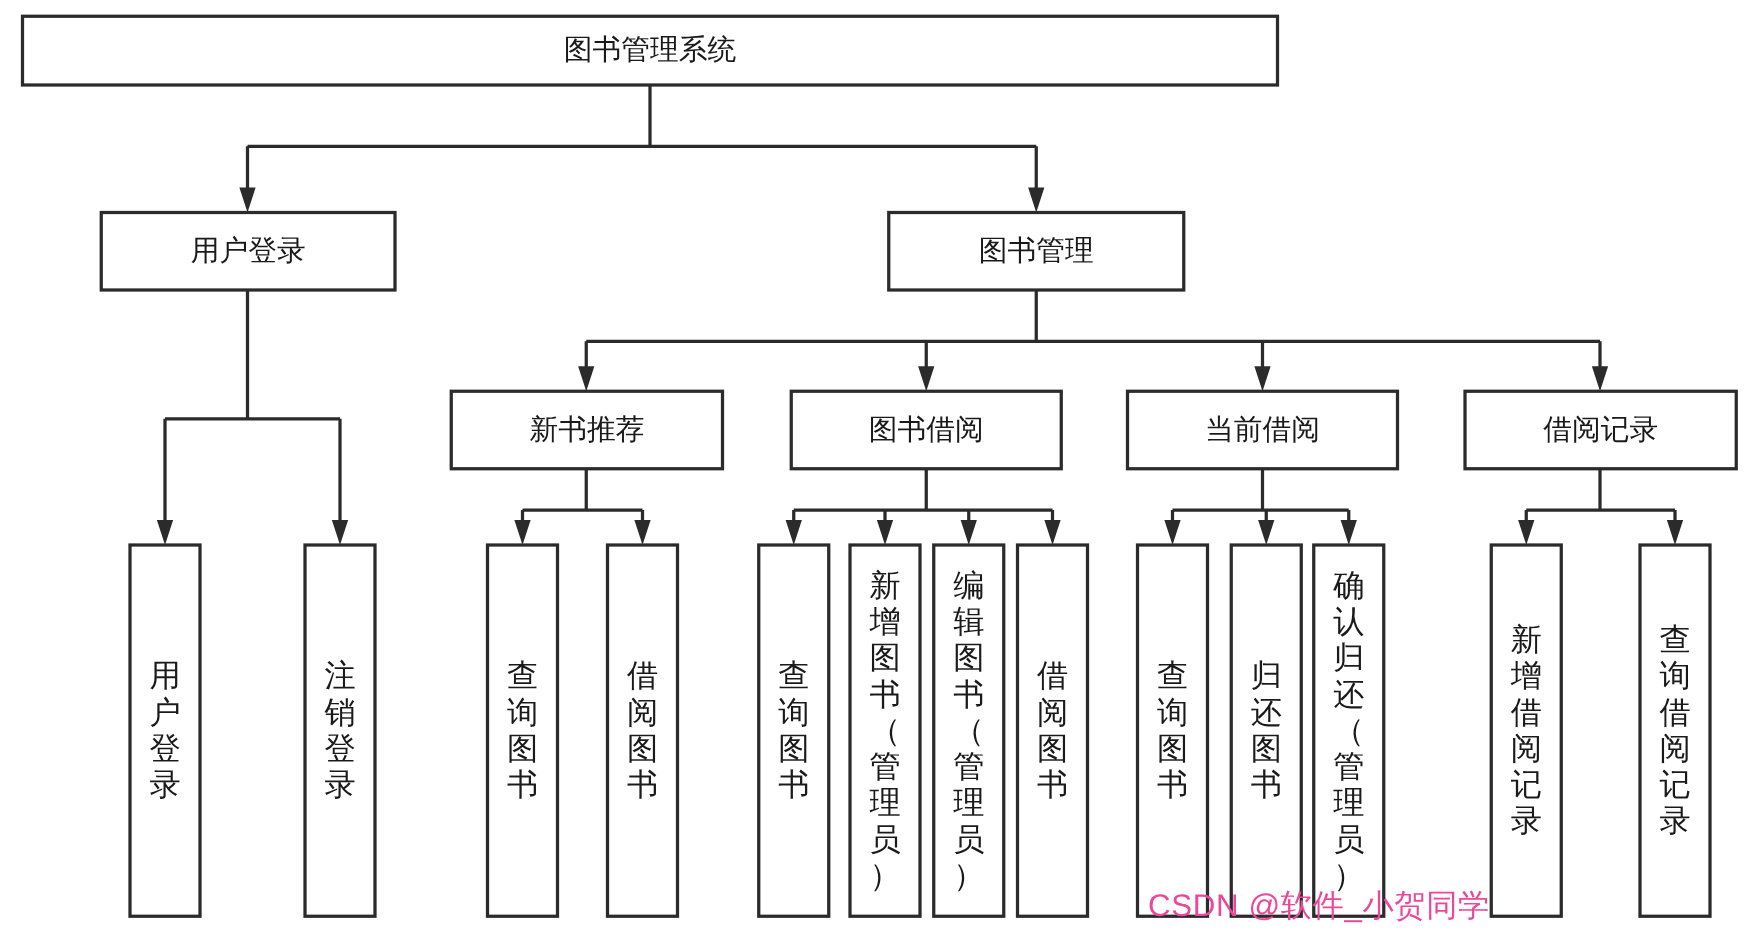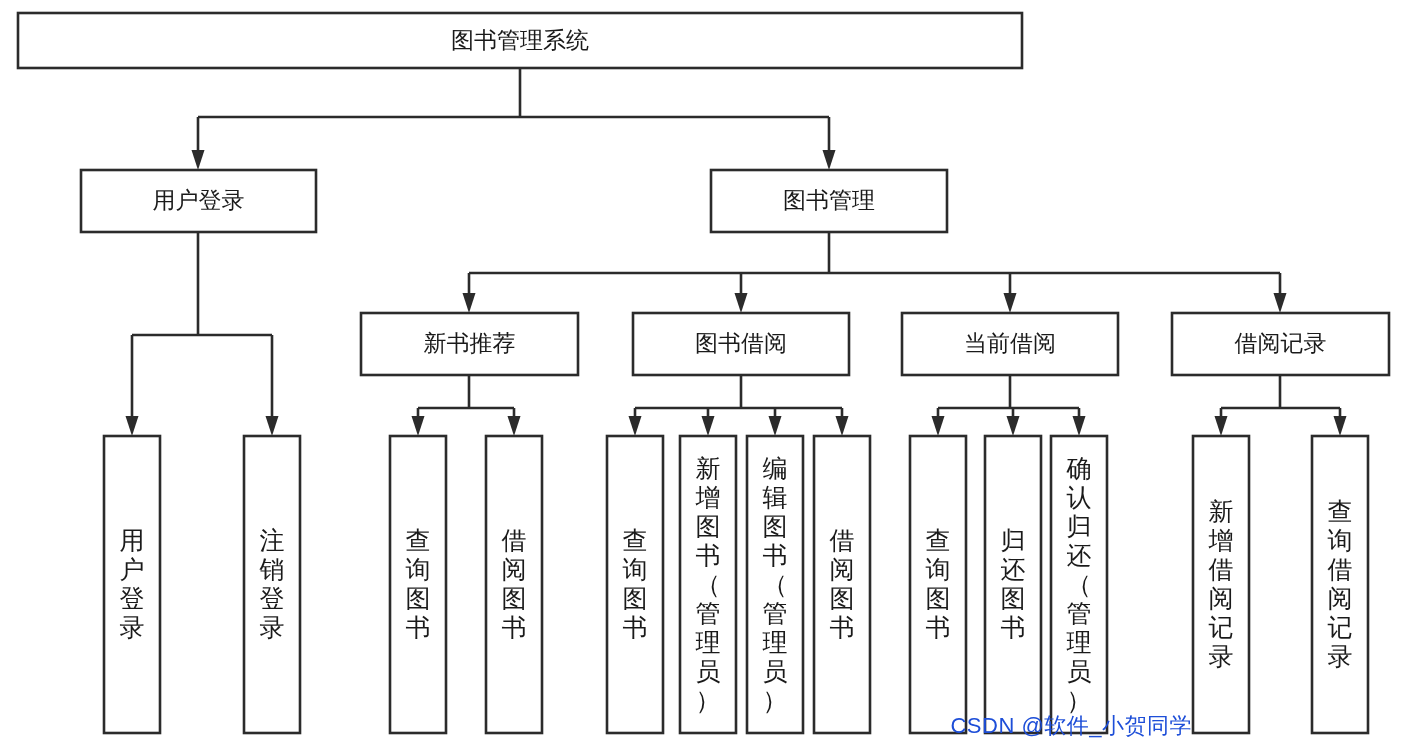--- a/index.html
+++ b/index.html
@@ -52,22 +52,22 @@
     font-family: "Liberation Sans", "DejaVu Sans", sans-serif;
     font-size: 25px;
     fill: #1a1a1a;
     text-anchor: middle;
   }
   .watermark {
     position: absolute;
     right: 12px;
     bottom: 6px;
     font-family: "Liberation Sans", "DejaVu Sans", sans-serif;
-    font-size: 22px;
-    color: #1d4ed8;
+    font-size: 25px;
+    color: #ec4899;
     letter-spacing: 0.5px;
     white-space: nowrap;
     user-select: none;
   }
 </style>
 </head>
 <body>
 
 <div id="diagram-root">
   <svg id="tree-svg" viewBox="0 0 1405 747">

